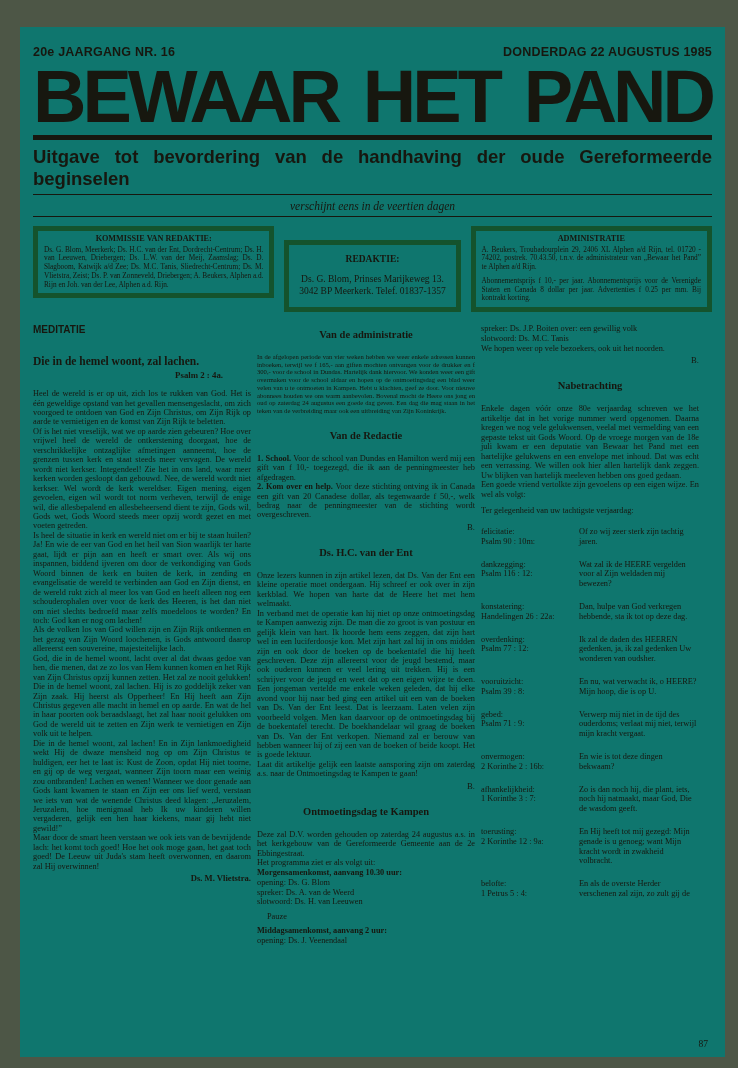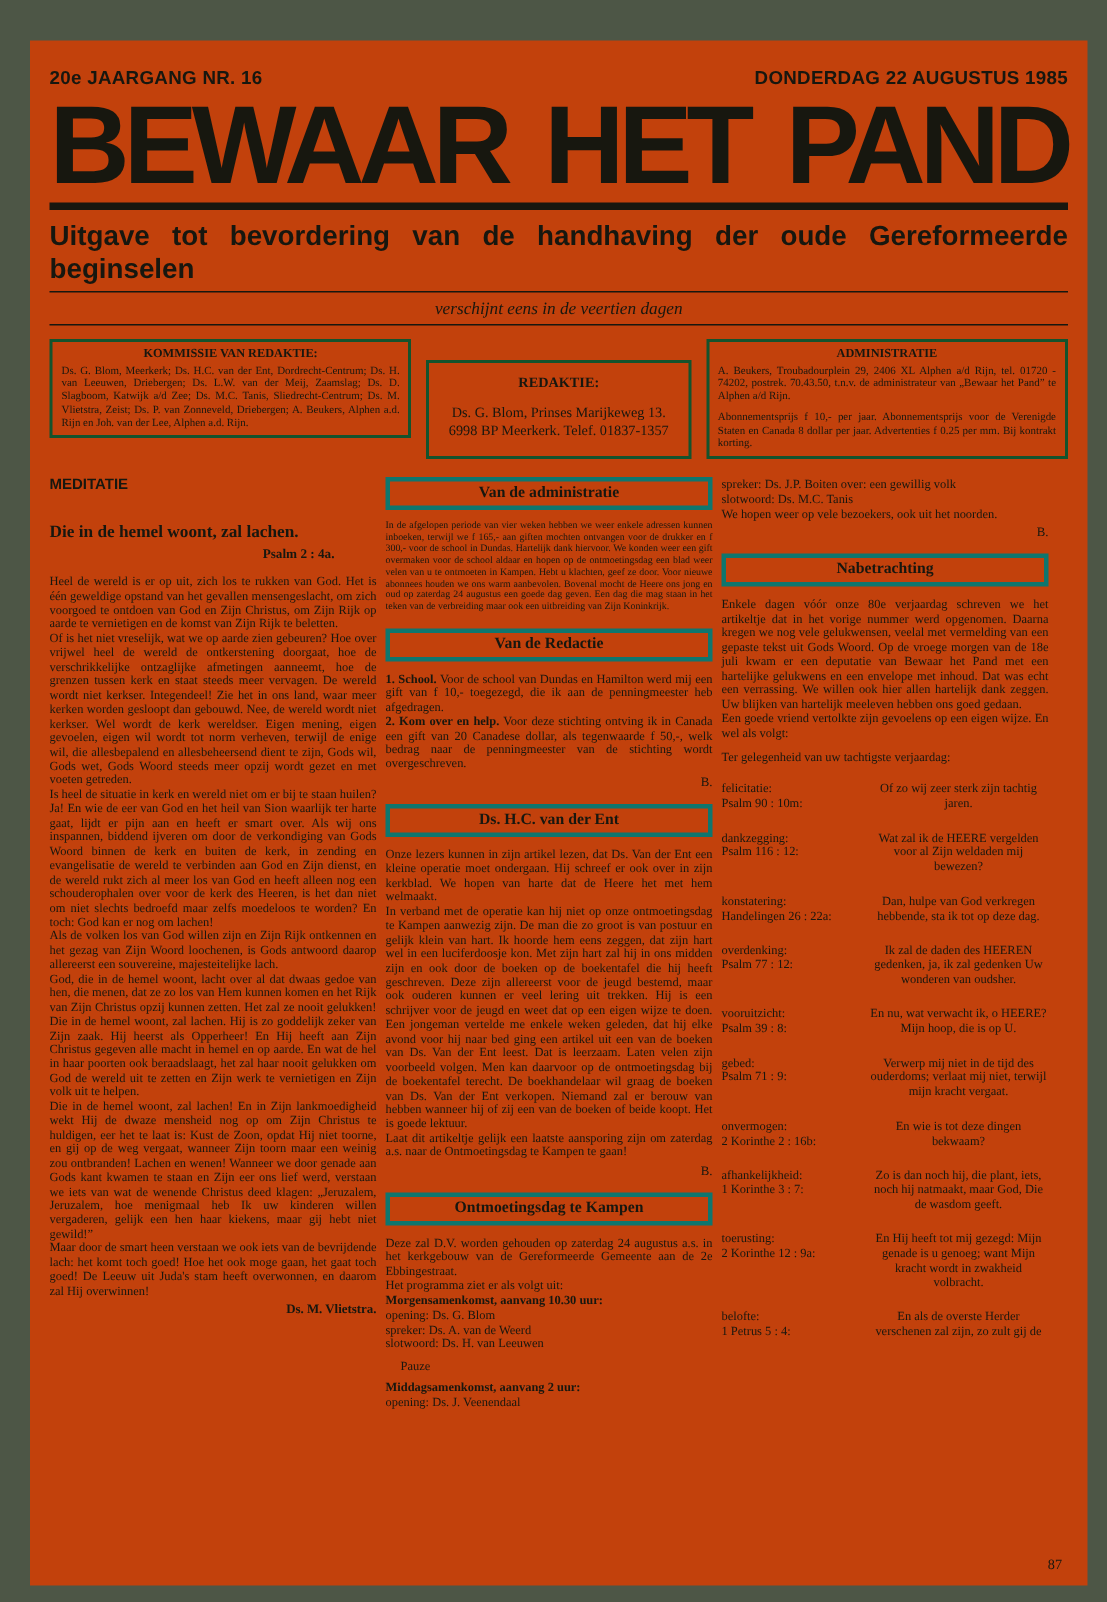--- a/index.html
+++ b/index.html
@@ -7,21 +7,21 @@
   body {
     background:#4d5646;
     font-family:"Liberation Serif", serif;
     color:#17170f;
     position:relative;
     overflow:hidden;
   }
   .paper {
     position:absolute; left:20px; top:27px;
     width:705px; height:1030px;
-    background:#c2410c;
+    background:#0f766e;
     padding:18px 13px 10px 13px;
     overflow:hidden;
   }
   .mast-row {
     display:flex; justify-content:space-between;
     font-family:"Liberation Sans", sans-serif;
     font-weight:bold; font-size:12.5px; letter-spacing:0.2px;
   }
   .mast-title {
     display:flex; justify-content:space-between; align-items:baseline;
@@ -33,21 +33,21 @@
   .rule-thin  { height:1px; background:#17170f; margin-top:4px; }
   .subtitle {
     font-family:"Liberation Sans", sans-serif;
     font-weight:bold; font-size:18.5px;
     text-align:justify; text-align-last:justify;
     margin-top:6px;
   }
   .frequency { text-align:center; font-size:11.5px; margin-top:5px;font-style:italic; }
   .info-row { display:flex; margin-top:9px; align-items:flex-start; gap:10px; }
   .info-box {
-    border:2px solid #14532d; padding:4px 6px;
+    border:5px solid #14532d; padding:4px 6px;
     font-size:7.3px; line-height:8.7px; text-align:justify;
   }
   .box-kommissie { width:244px; }
   .box-redaktie  {
     width:178px; text-align:center; font-size:9.5px; line-height:12px;
     padding:8px 4px 10px; margin-top:14px;
   }
   .box-admin { width:244px; }
   .info-title { text-align:center; font-weight:bold; font-size:8.2px; margin-bottom:2px; }
   .box-redaktie .info-title { font-size:9.5px; margin-bottom:8px; }
@@ -74,21 +74,21 @@
   .boxed-heading.mt0 { margin-top:0; }
   .tiny-text { font-size:6.6px; line-height:7.7px; text-align:justify; }
   .item-gap { margin-top:4px; }
 
   .program-line { font-size:8.3px; line-height:9.8px; }
   .program-bold { font-weight:bold; }
   .pauze { font-size:8.3px; margin:5px 0 5px 10px; }
 
   .nb-entry { display:flex; margin-bottom:13px; font-size:8.3px; line-height:9.8px; }
   .nb-left { width:98px; flex:none; }
-  .nb-text { flex:1; text-align:center; }
+  .nb-text { flex:1; text-align:left; }
   .occasion { font-size:8.3px; margin:7px 0 12px; }
   .top-lines { margin-bottom:2px; }
   .page-number { position:absolute; right:17px; bottom:8px; font-size:9.5px; }
 </style>
 </head>
 <body>
 
 <div class="paper">
 
   <div class="mast-row">
@@ -110,21 +110,21 @@
   <div class="rule-thin"></div>
 
   <div class="info-row">
     <div class="info-box box-kommissie">
       <div class="info-title">KOMMISSIE VAN REDAKTIE:</div>
       <div>Ds. G. Blom, Meerkerk; Ds. H.C. van der Ent, Dordrecht-Centrum; Ds. H. van Leeuwen, Driebergen; Ds. L.W. van der Meij, Zaamslag; Ds. D. Slagboom, Katwijk a/d Zee; Ds. M.C. Tanis, Sliedrecht-Centrum; Ds. M. Vlietstra, Zeist; Ds. P. van Zonneveld, Driebergen; A. Beukers, Alphen a.d. Rijn en Joh. van der Lee, Alphen a.d. Rijn.</div>
     </div>
     <div class="info-box box-redaktie">
       <div class="info-title">REDAKTIE:</div>
       <div>Ds. G. Blom, Prinses Marijkeweg 13.</div>
-      <div>6998 BP Meerkerk. Telef. 01837-1357</div>
+      <div>3042 BP Meerkerk. Telef. 01837-1357</div>
     </div>
     <div class="info-box box-admin">
       <div class="info-title">ADMINISTRATIE</div>
       <div>A. Beukers, Troubadourplein 29, 2406 XL Alphen a/d Rijn, tel. 01720 - 74202, postrek. 70.43.50, t.n.v. de administrateur van „Bewaar het Pand” te Alphen a/d Rijn.</div>
       <div class="info-gap"></div>
       <div>Abonnementsprijs f 10,- per jaar. Abonnementsprijs voor de Verenigde Staten en Canada 8 dollar per jaar. Advertenties f 0.25 per mm. Bij kontrakt korting.</div>
     </div>
   </div>
 
   <div class="columns">

